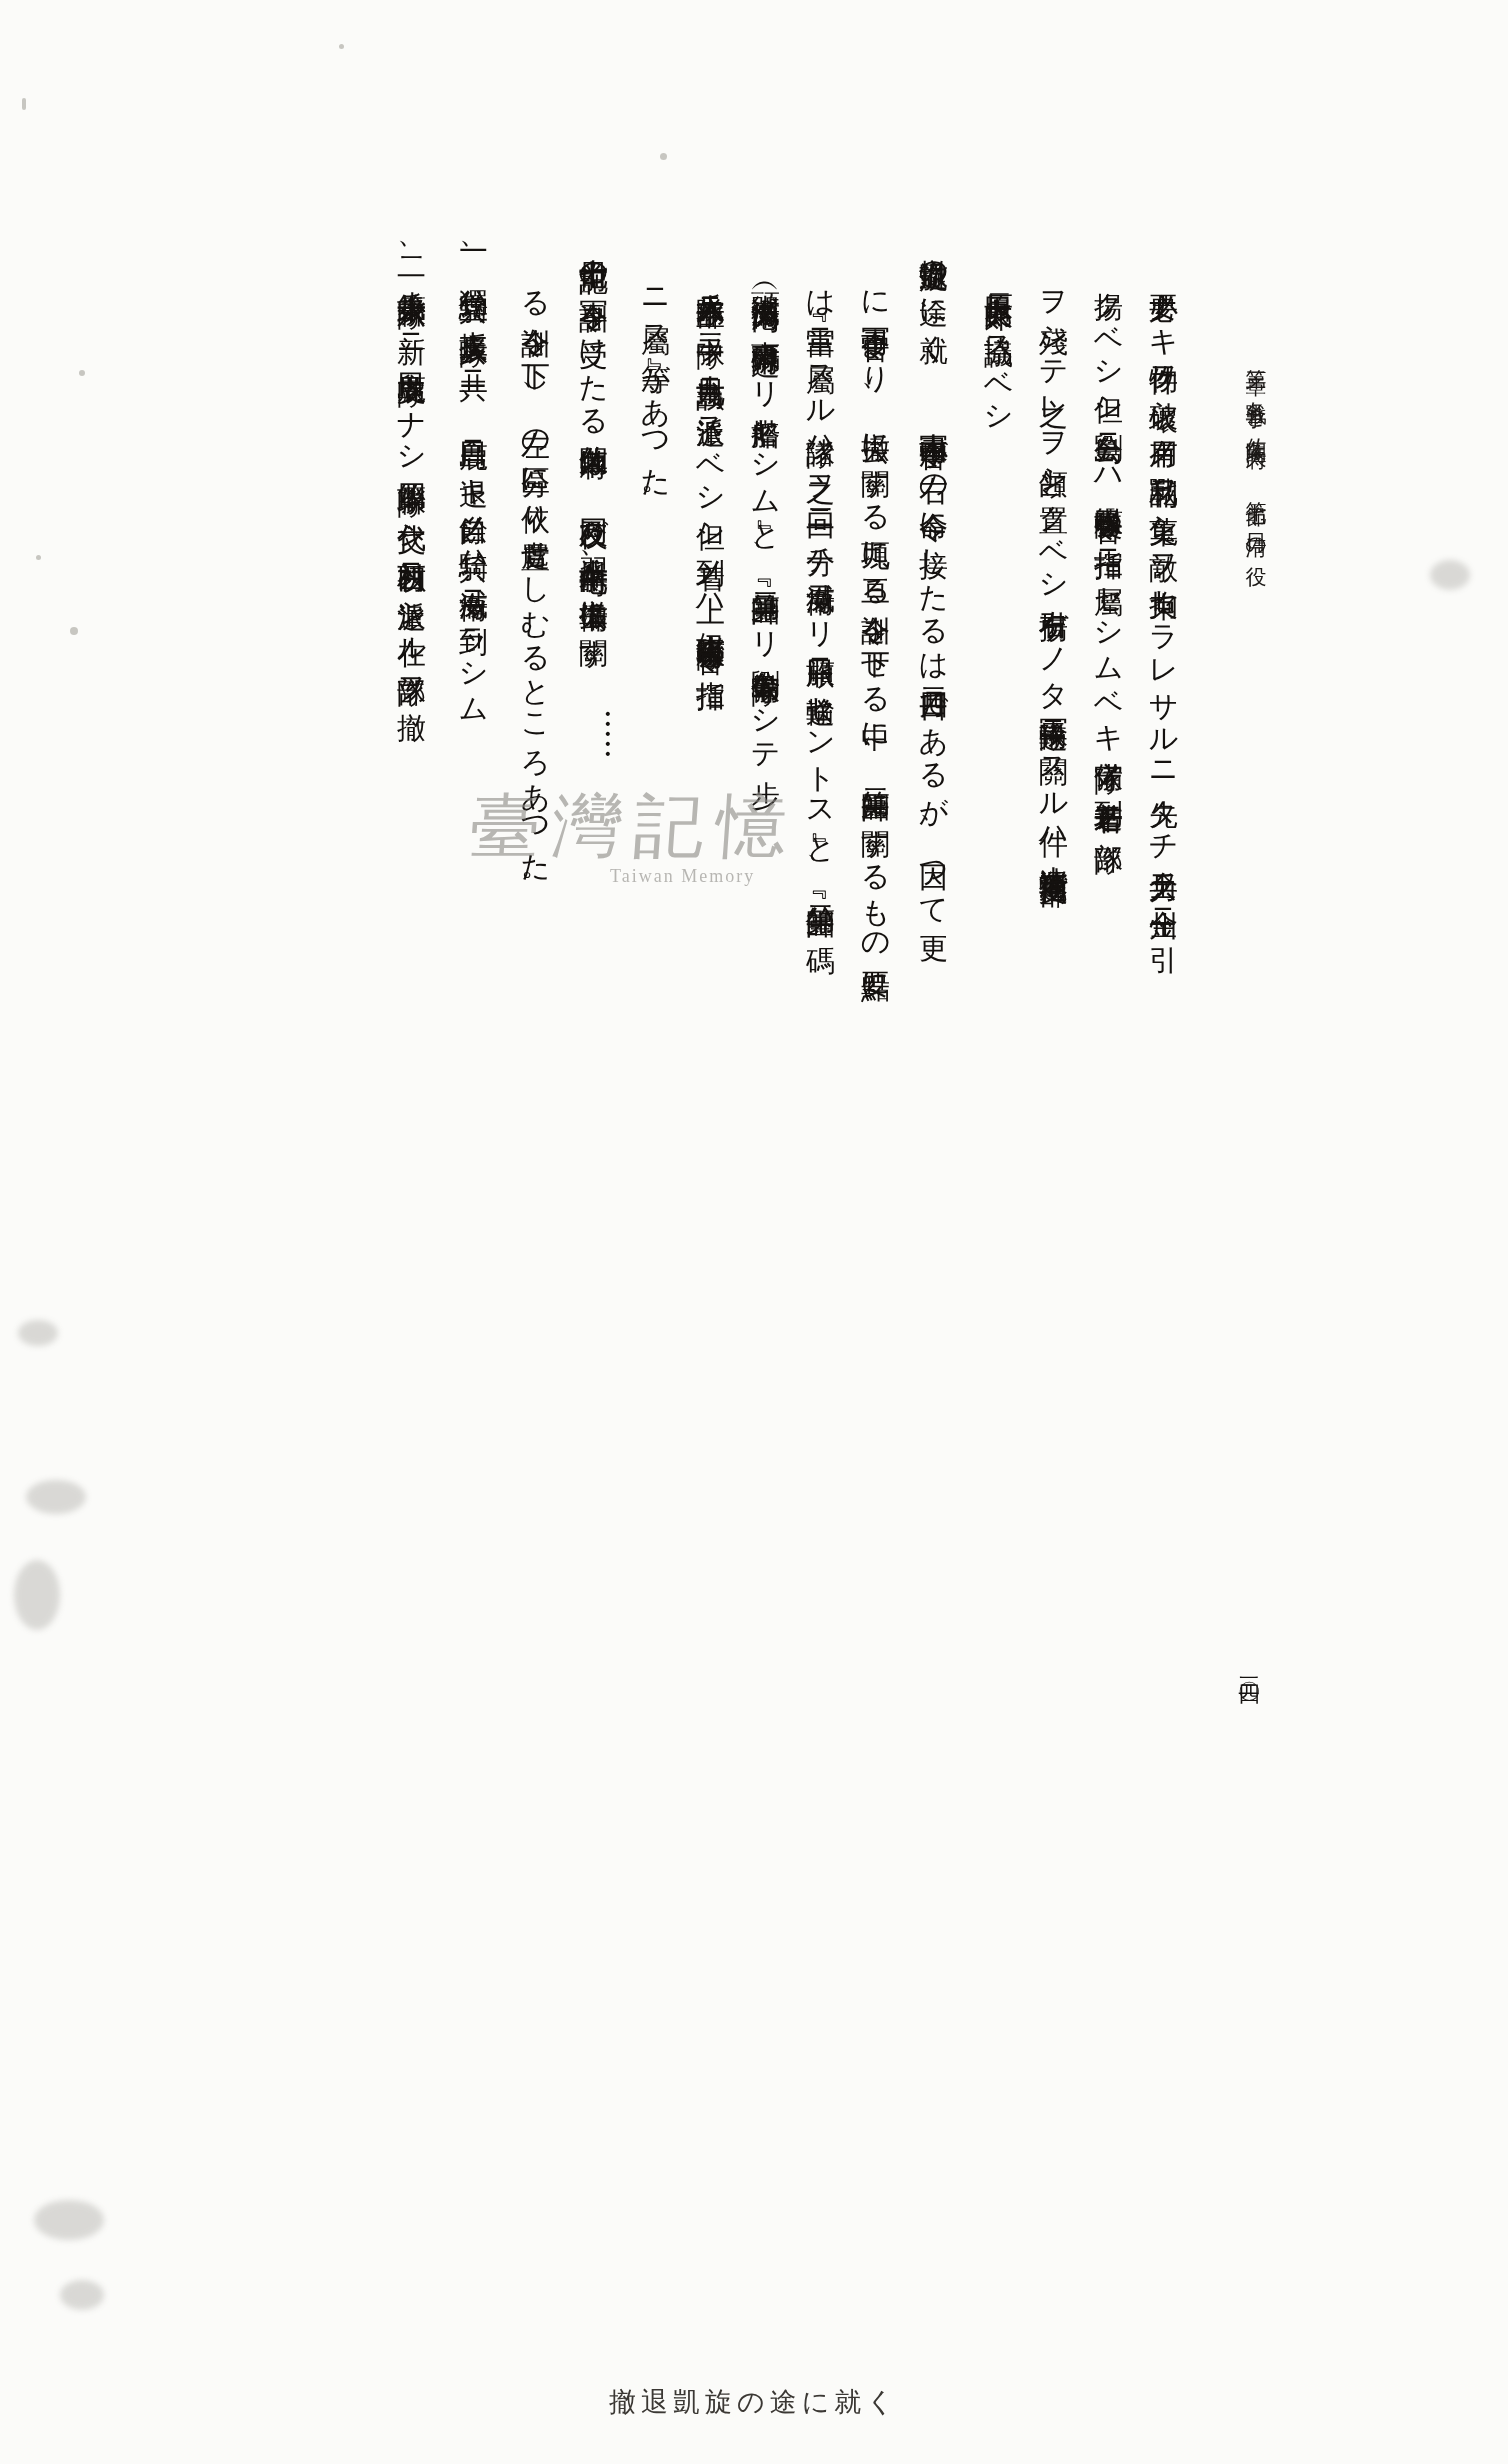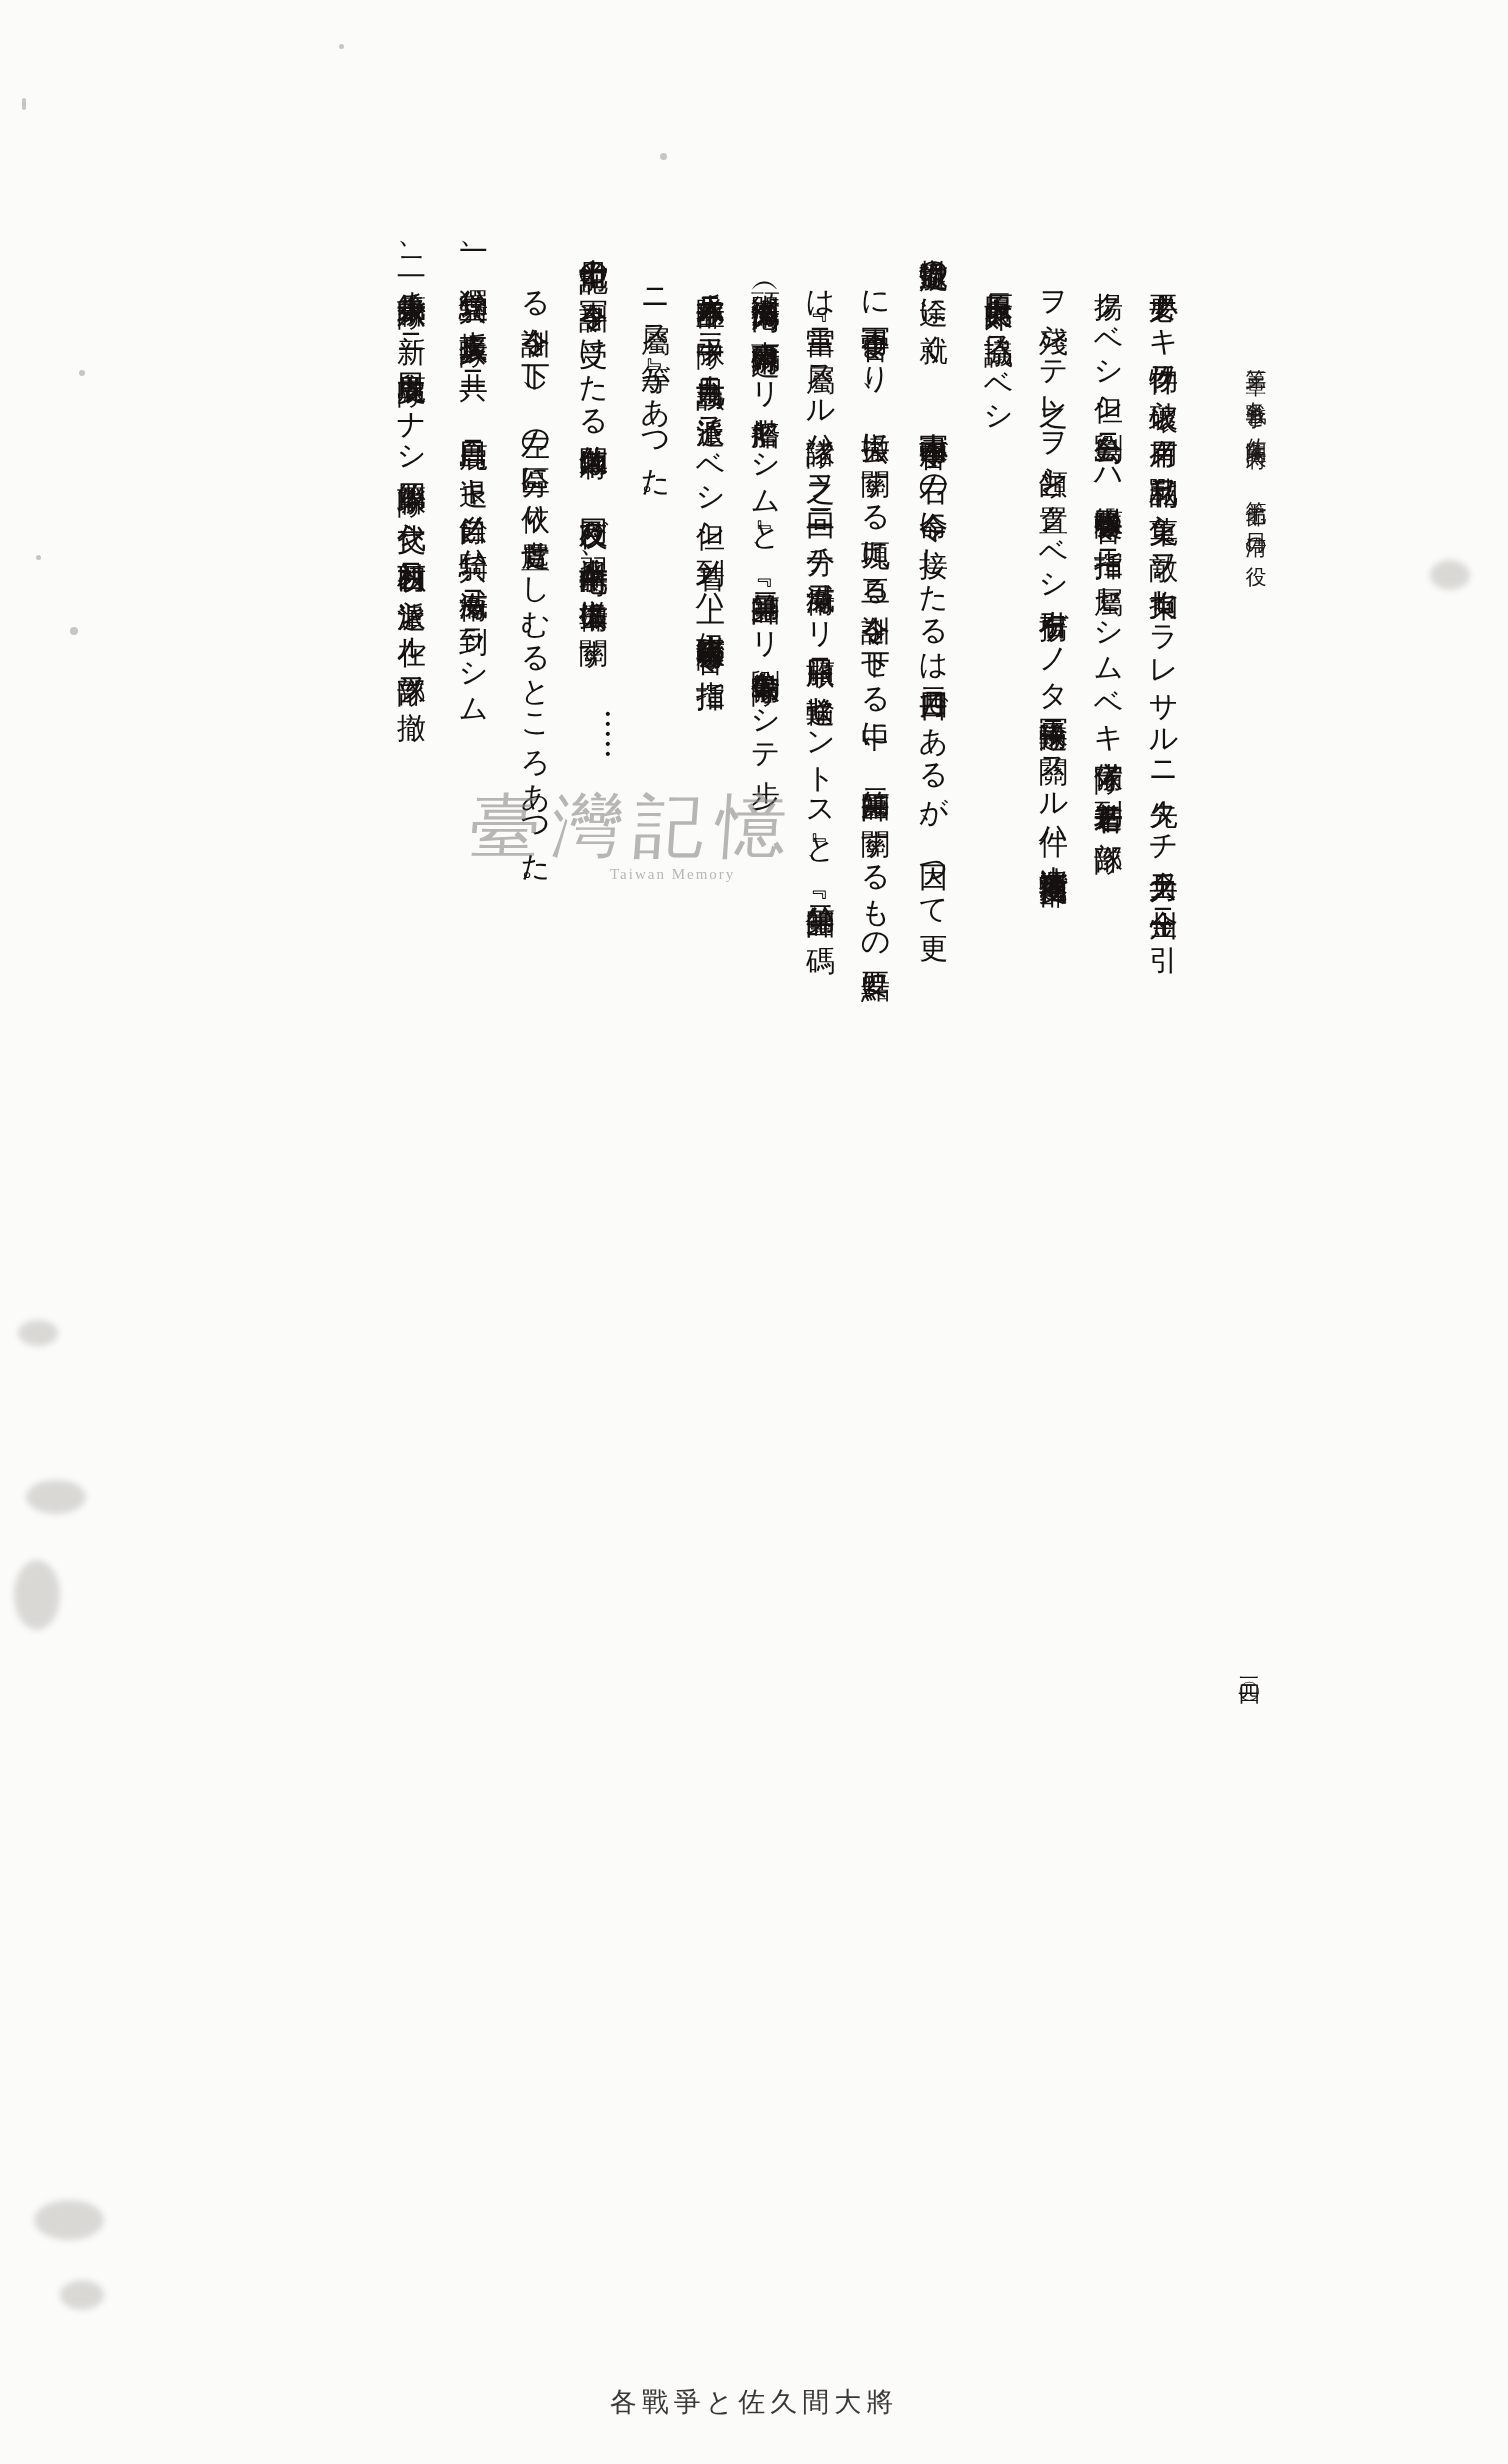--- a/index.html
+++ b/index.html
@@ -73,21 +73,21 @@
     font-size: 70px;
     letter-spacing: 12px;
     color: #8e8c88;
     font-family: "DejaVu Serif", serif;
     transform: skewX(-4deg);
   }
   #watermark .wm-latin {
     position: absolute;
     left: 140px;
     top: 86px;
-    font-size: 15px;
+    font-size: 18px;
     letter-spacing: 2px;
     color: #8e8c88;
     font-family: "Liberation Serif", serif;
   }
 
   
   #footer-stamp {
     position: absolute;
     left: 0;
     right: 0;
@@ -162,15 +162,15 @@
 
   </div>
 
   <div class="dots" style="right:882px;top:700px;height:180px;">・・・・・</div>
 
   <div id="watermark">
     <div class="wm-cjk">臺灣記憶</div>
     <div class="wm-latin">Taiwan Memory</div>
   </div>
 
-  <div id="footer-stamp">各戰爭と佐久間大將</div>
+  <div id="footer-stamp">撤退凱旋の途に就く</div>
 
 </div>
 
 </body></html>

